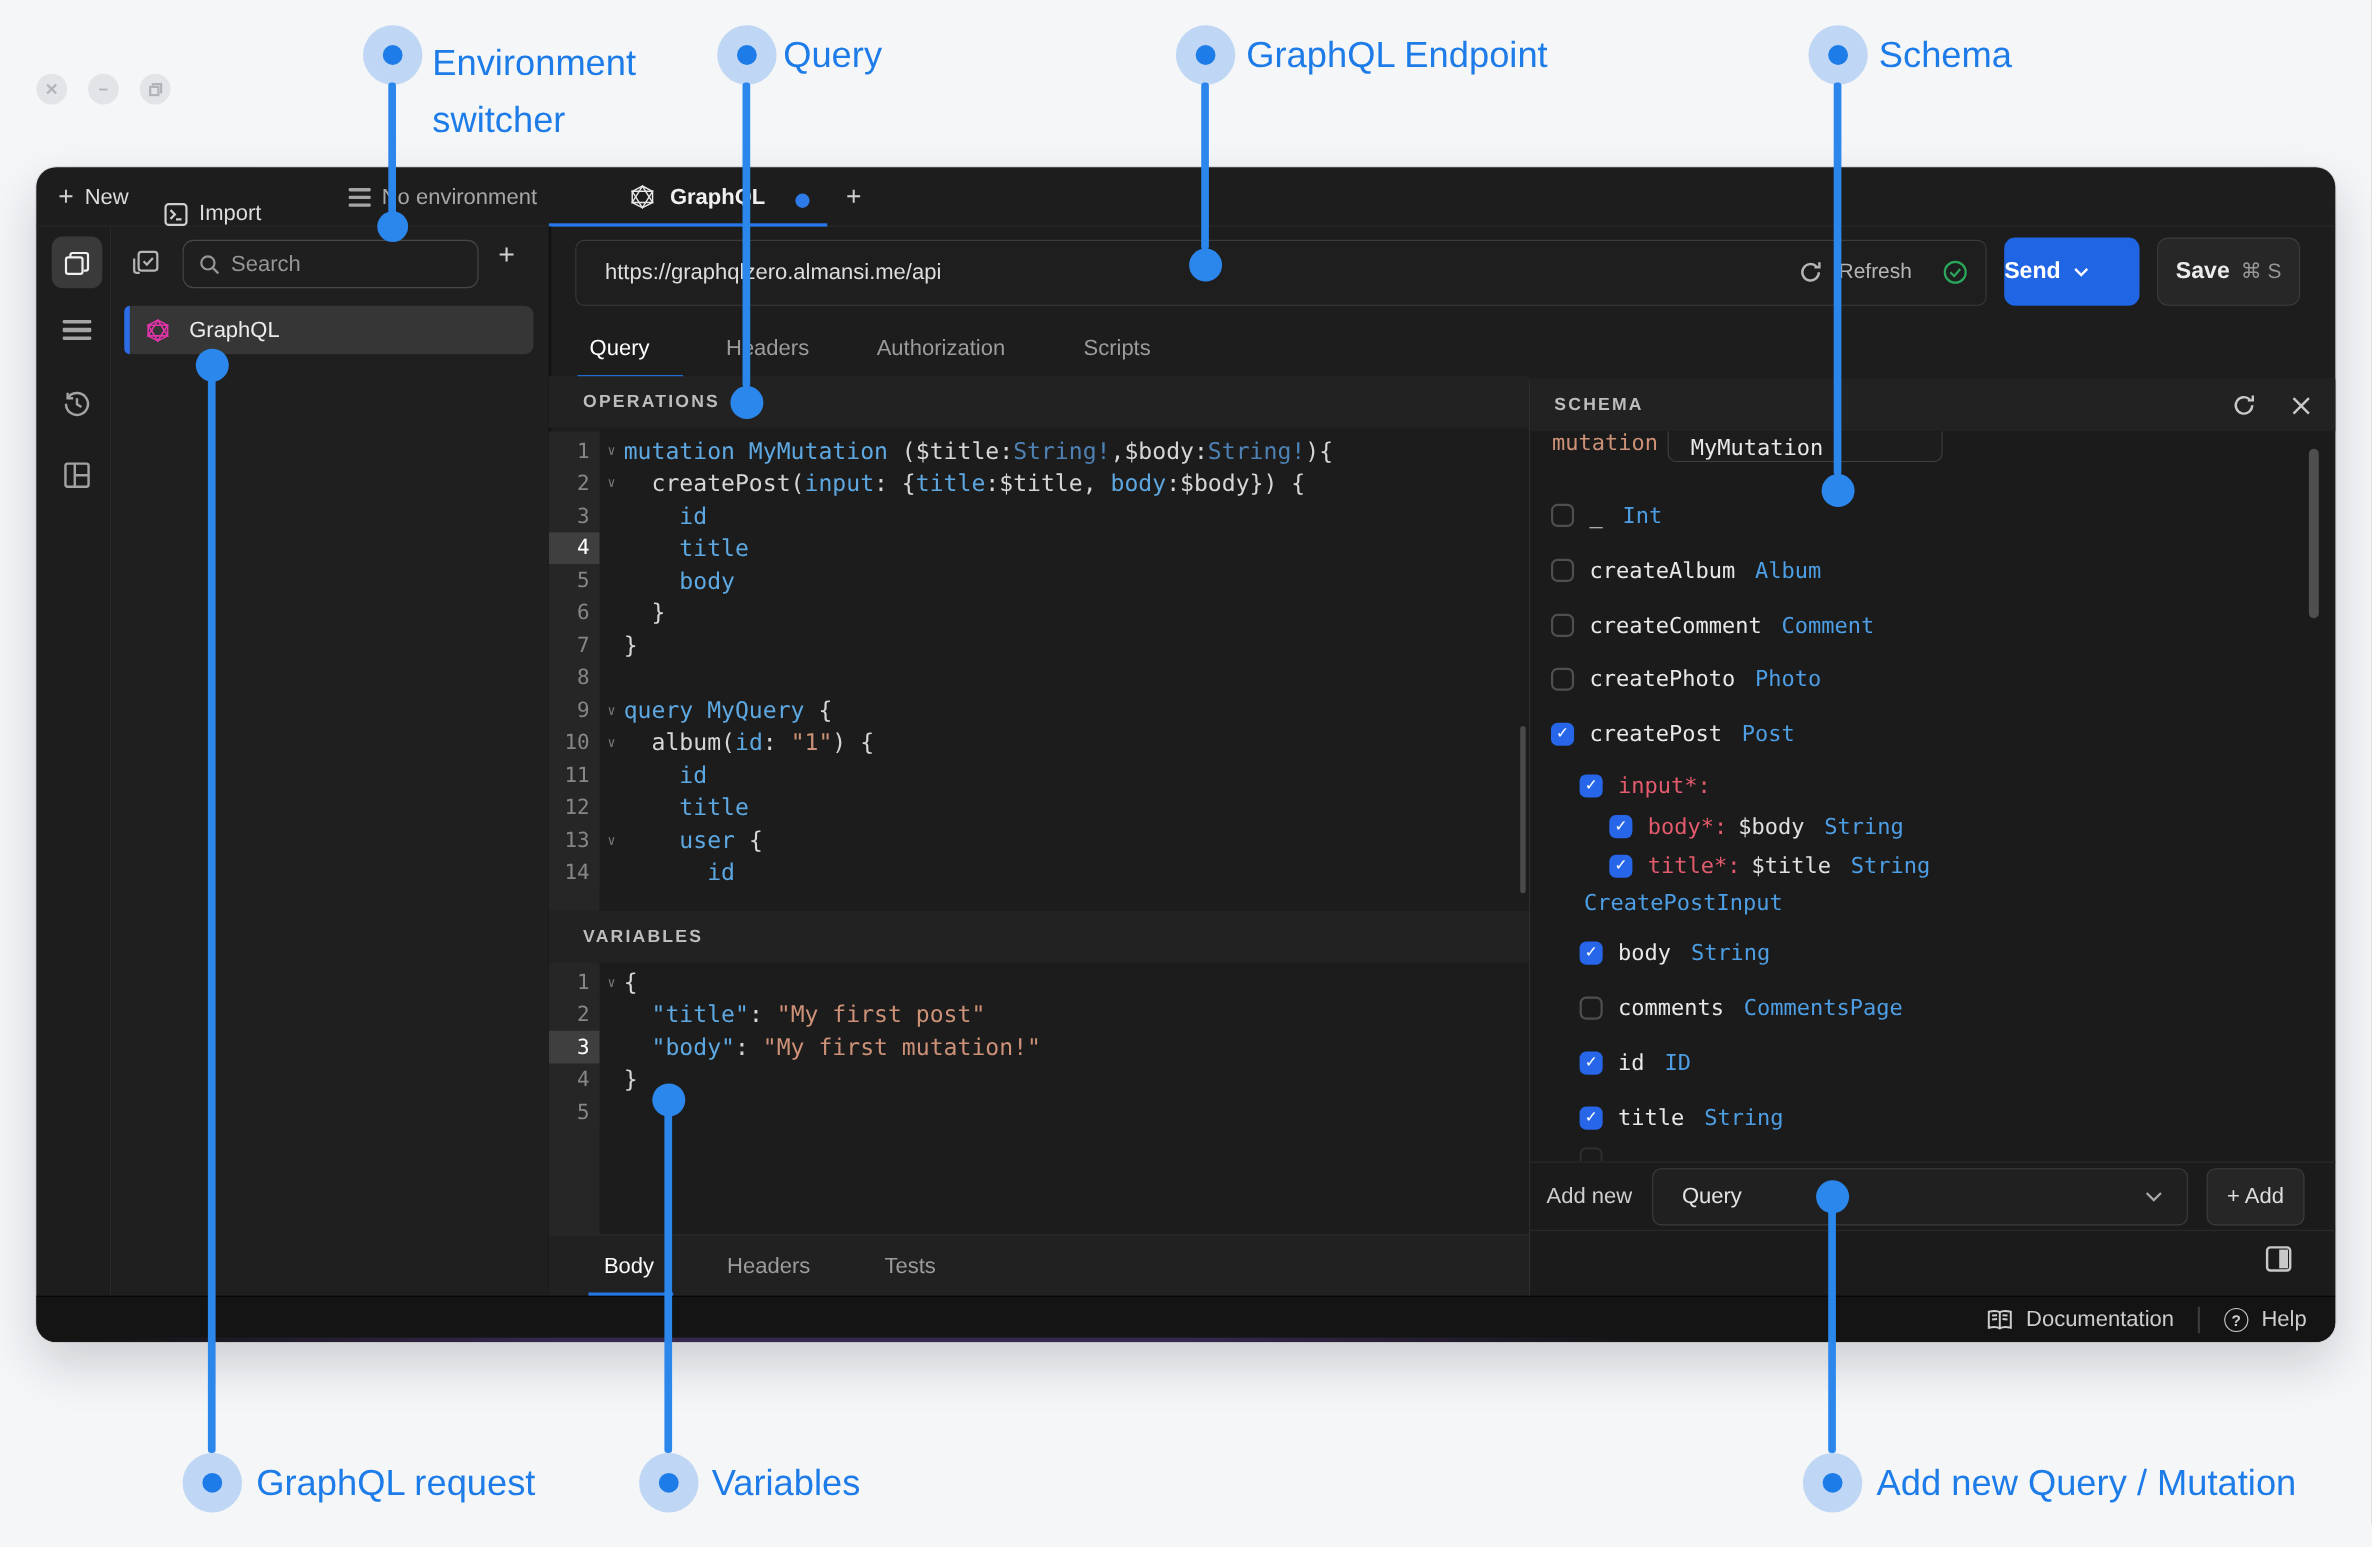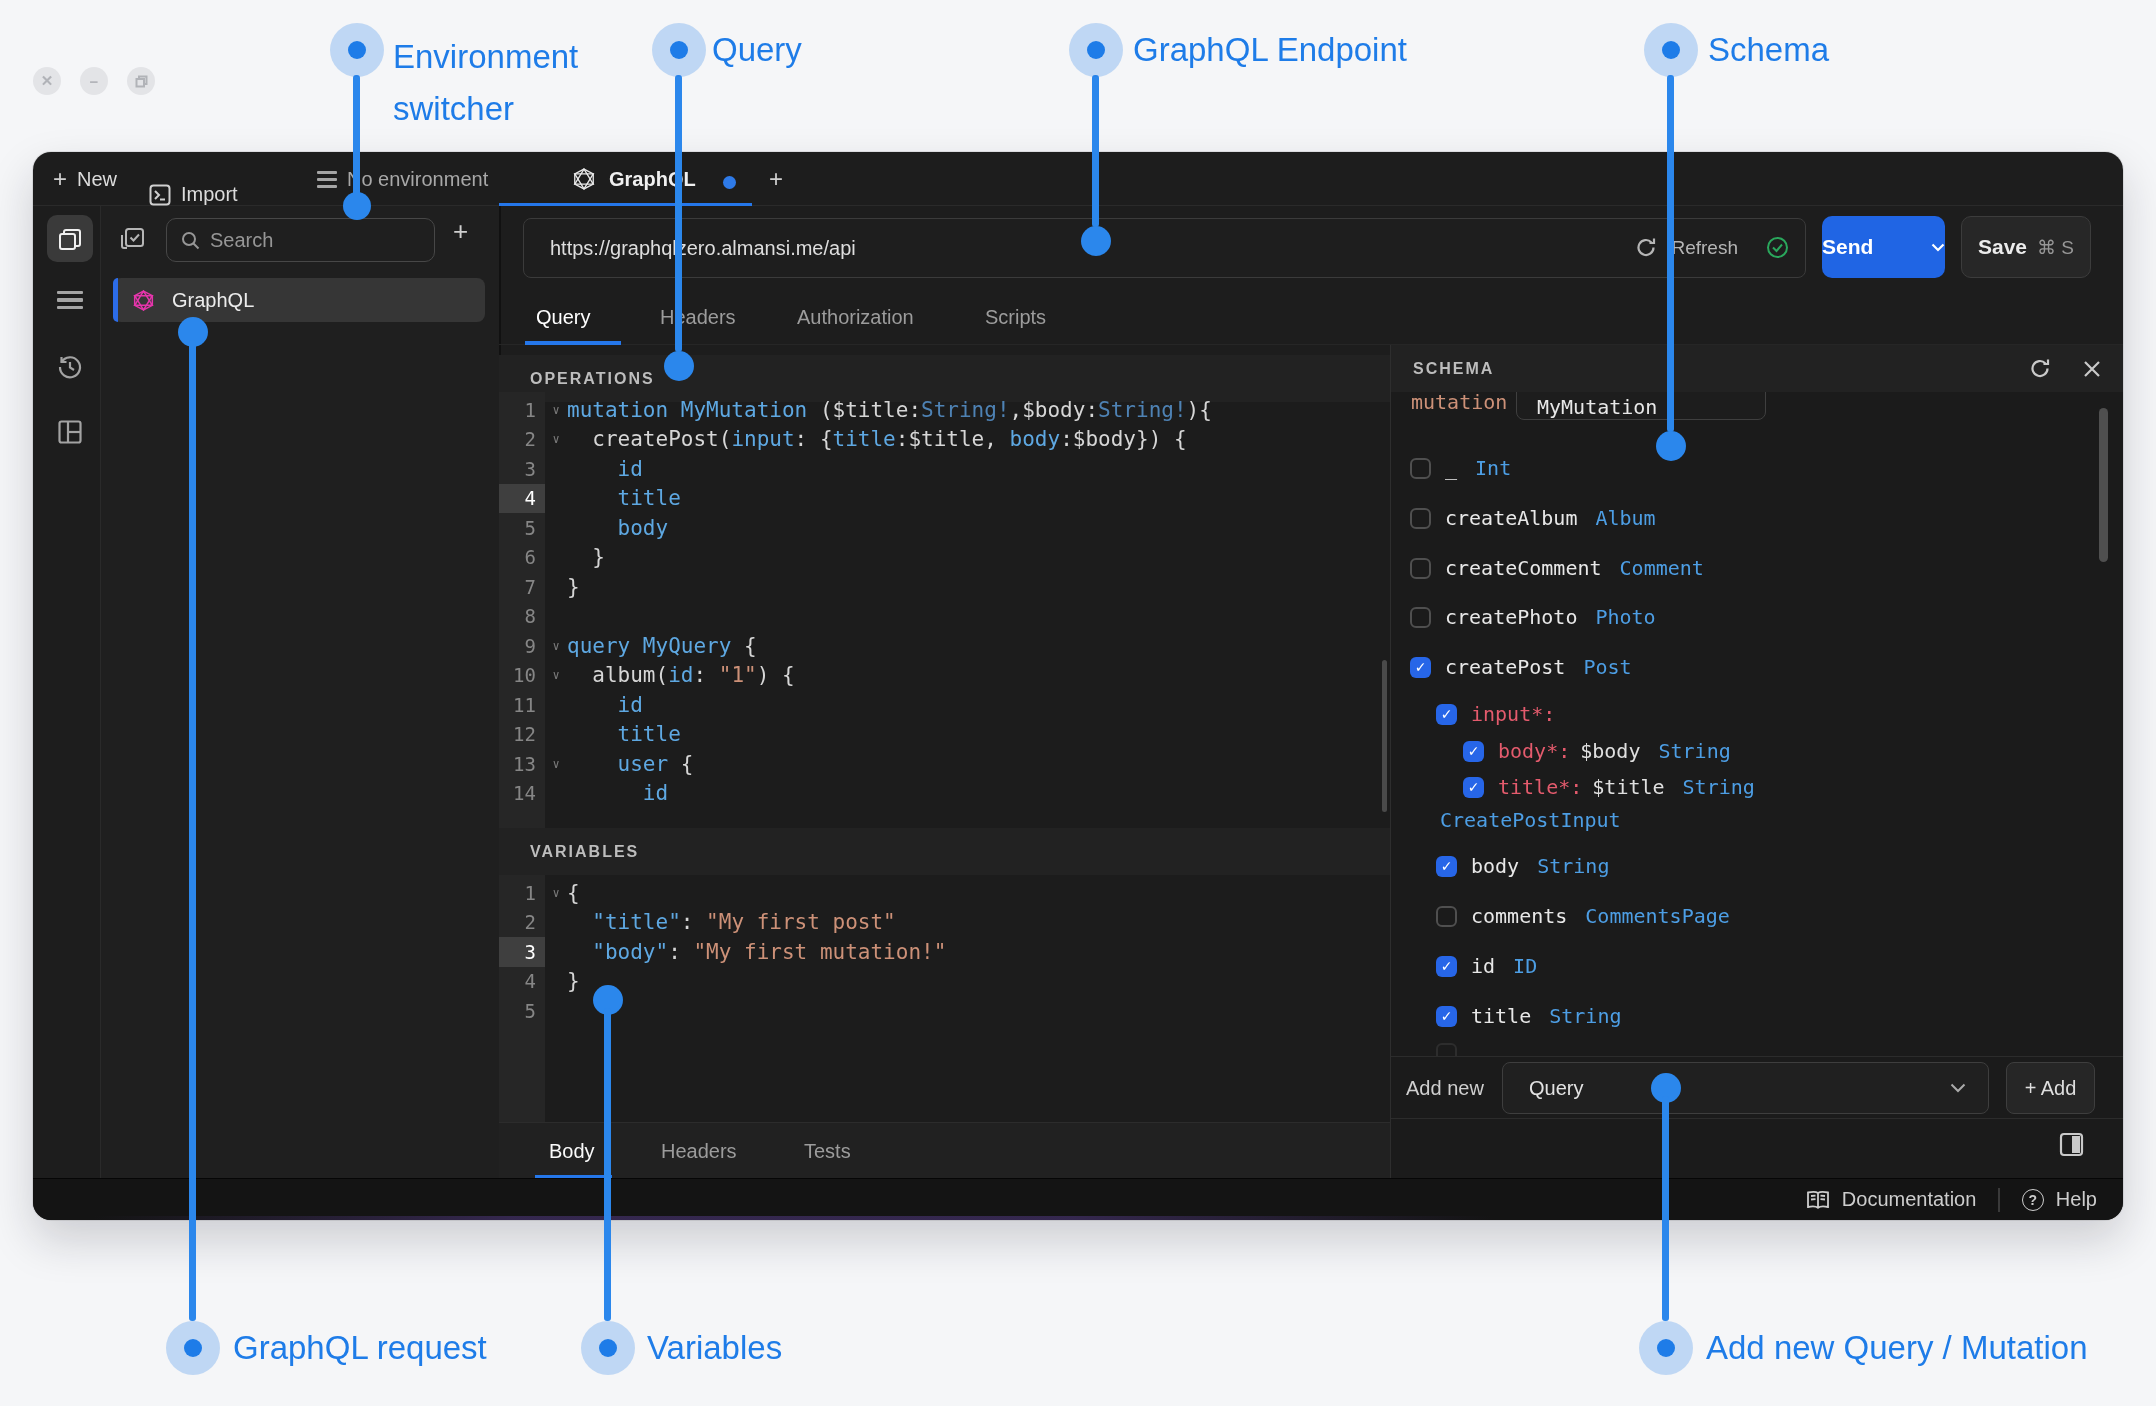--- a/index.html
+++ b/index.html
@@ -48,33 +48,33 @@
   .gql-item{position:absolute;left:12px;top:72px;width:372px;height:44px;background:#363636;border-radius:8px;
             display:flex;align-items:center;gap:18px;padding-left:20px;color:#ececec;font-size:20px;}
   .gql-item::before{content:"";position:absolute;left:0;top:0;width:4.5px;height:44px;background:#2c6ce8;border-radius:8px 0 0 8px;}
 
   
   #main-divider{position:absolute;left:466px;top:54px;width:1.5px;height:972px;background:#111;}
   #url-input{position:absolute;left:490px;top:66px;width:1283px;height:60px;border:1.5px solid #3b3b3b;border-radius:8px;
              background:#1e1e1e;display:flex;align-items:center;color:#dedede;font-size:20px;padding-left:26px;}
   #url-right{position:absolute;right:16px;top:0;height:57px;display:flex;align-items:center;gap:14px;color:#b5b5b5;font-size:19px;}
   #send-btn{position:absolute;left:1789px;top:64px;width:123px;height:62px;border-radius:10px;background:var(--send);
-            display:flex;align-items:center;justify-content:space-between;gap:12px;color:#fff;font-size:21px;font-weight:600;}
+            display:flex;align-items:center;justify-content:flex-start;gap:12px;color:#fff;font-size:21px;font-weight:600;}
   #save-btn{position:absolute;left:1928px;top:64px;width:130px;height:62px;border-radius:10px;background:#272727;border:1.5px solid #3c3c3c;
             display:flex;align-items:center;justify-content:center;gap:10px;color:#ececec;font-size:21px;font-weight:600;}
   #save-btn .short{color:#979797;font-size:19px;font-weight:400;}
 
   .req-tab{position:absolute;top:138px;height:55px;display:flex;align-items:center;color:#9c9c9c;font-size:20px;}
   .req-tab.active{color:#ffffff;}
   #reqtabs-border{position:absolute;left:466px;top:192px;width:1624px;height:1px;background:#262626;}
   #query-underline{position:absolute;left:492px;top:189px;width:96px;height:3.5px;background:var(--tabline);}
 
   .sec-header{position:absolute;background:#222222;display:flex;align-items:center;color:#bdbdbd;
               font-size:16px;font-weight:bold;letter-spacing:2px;}
-  #ops-header{left:466px;top:203px;width:891px;height:47px;padding-left:31px;}
+  #ops-header{left:466px;top:190px;width:891px;height:47px;padding-left:31px;}
   #vars-header{left:466px;top:676px;width:891px;height:47px;padding-left:31px;}
 
   #editor-bg{position:absolute;left:466px;top:240px;width:891px;height:786px;background:#1c1c1c;}
   .gutter-strip{position:absolute;left:466px;width:46px;background:#262626;}
   .code-row{position:absolute;left:466px;width:885px;height:29.5px;display:flex;align-items:center;font-family:"DejaVu Sans Mono",monospace;}
   .code-row .gut{width:46px;height:29.5px;display:flex;align-items:center;justify-content:flex-end;padding-right:9px;
                  color:#868686;font-size:19px;background:#262626;flex:none;}
   .code-row.active .gut{background:#3f3f3f;color:#ffffff;}
   .code-row .fold{width:22px;flex:none;text-align:center;color:#7a7a7a;font-size:12px;}
   .code-row pre{font-family:"DejaVu Sans Mono",monospace;font-size:21px;white-space:pre;}

